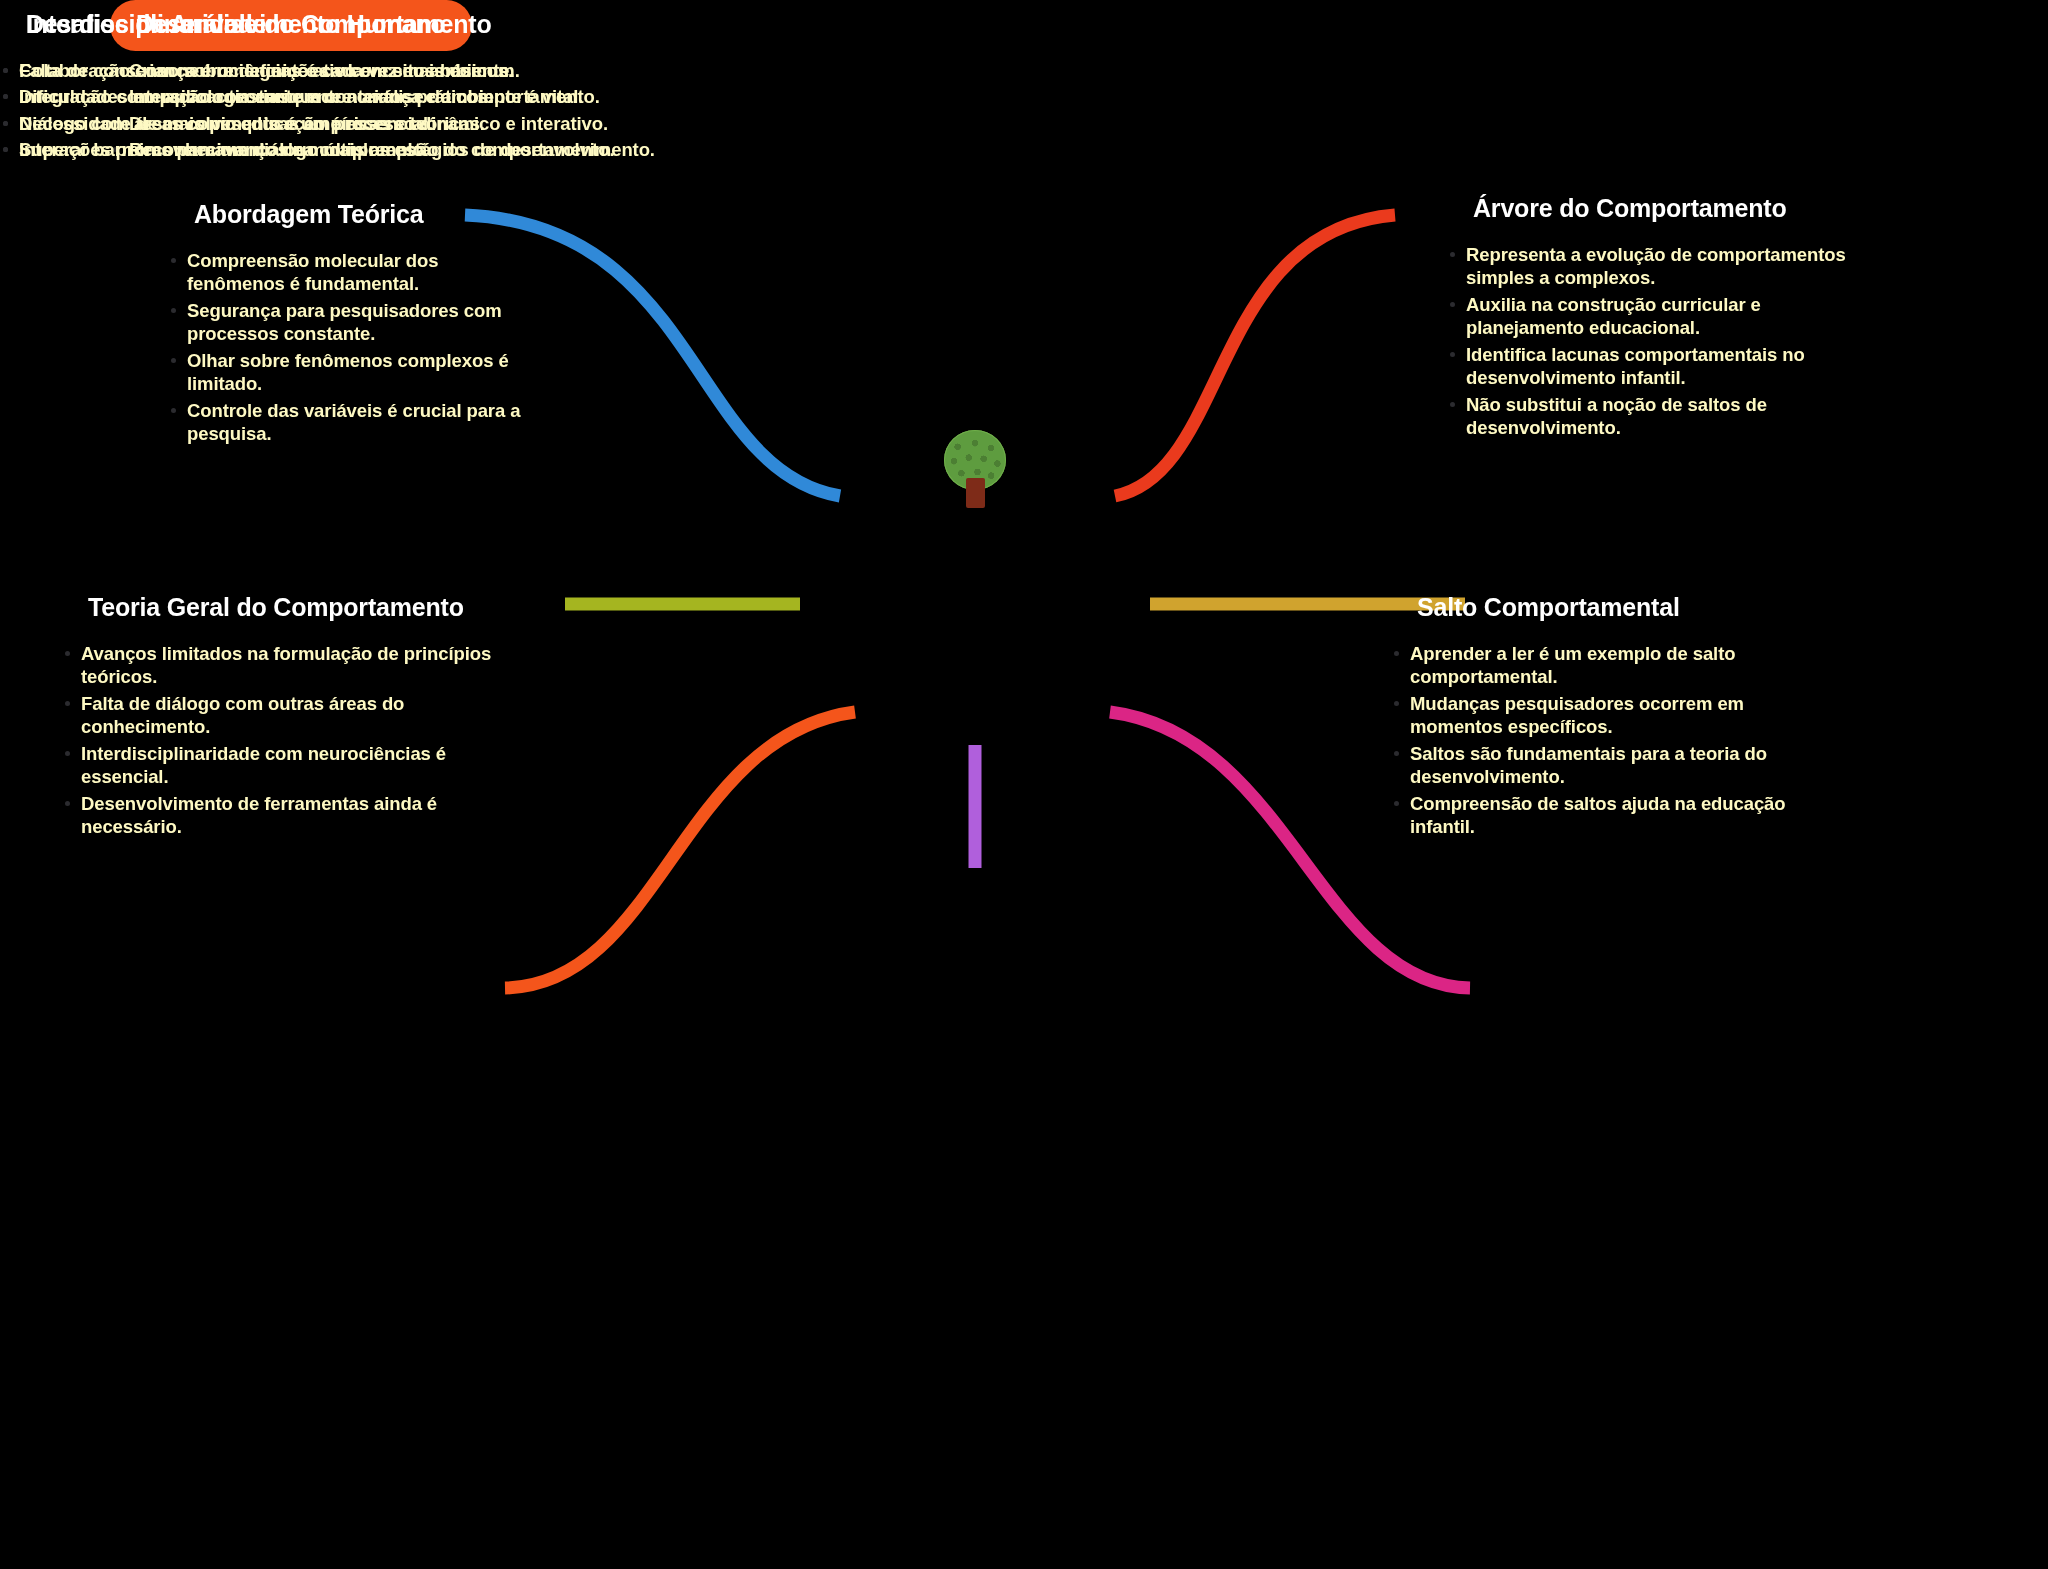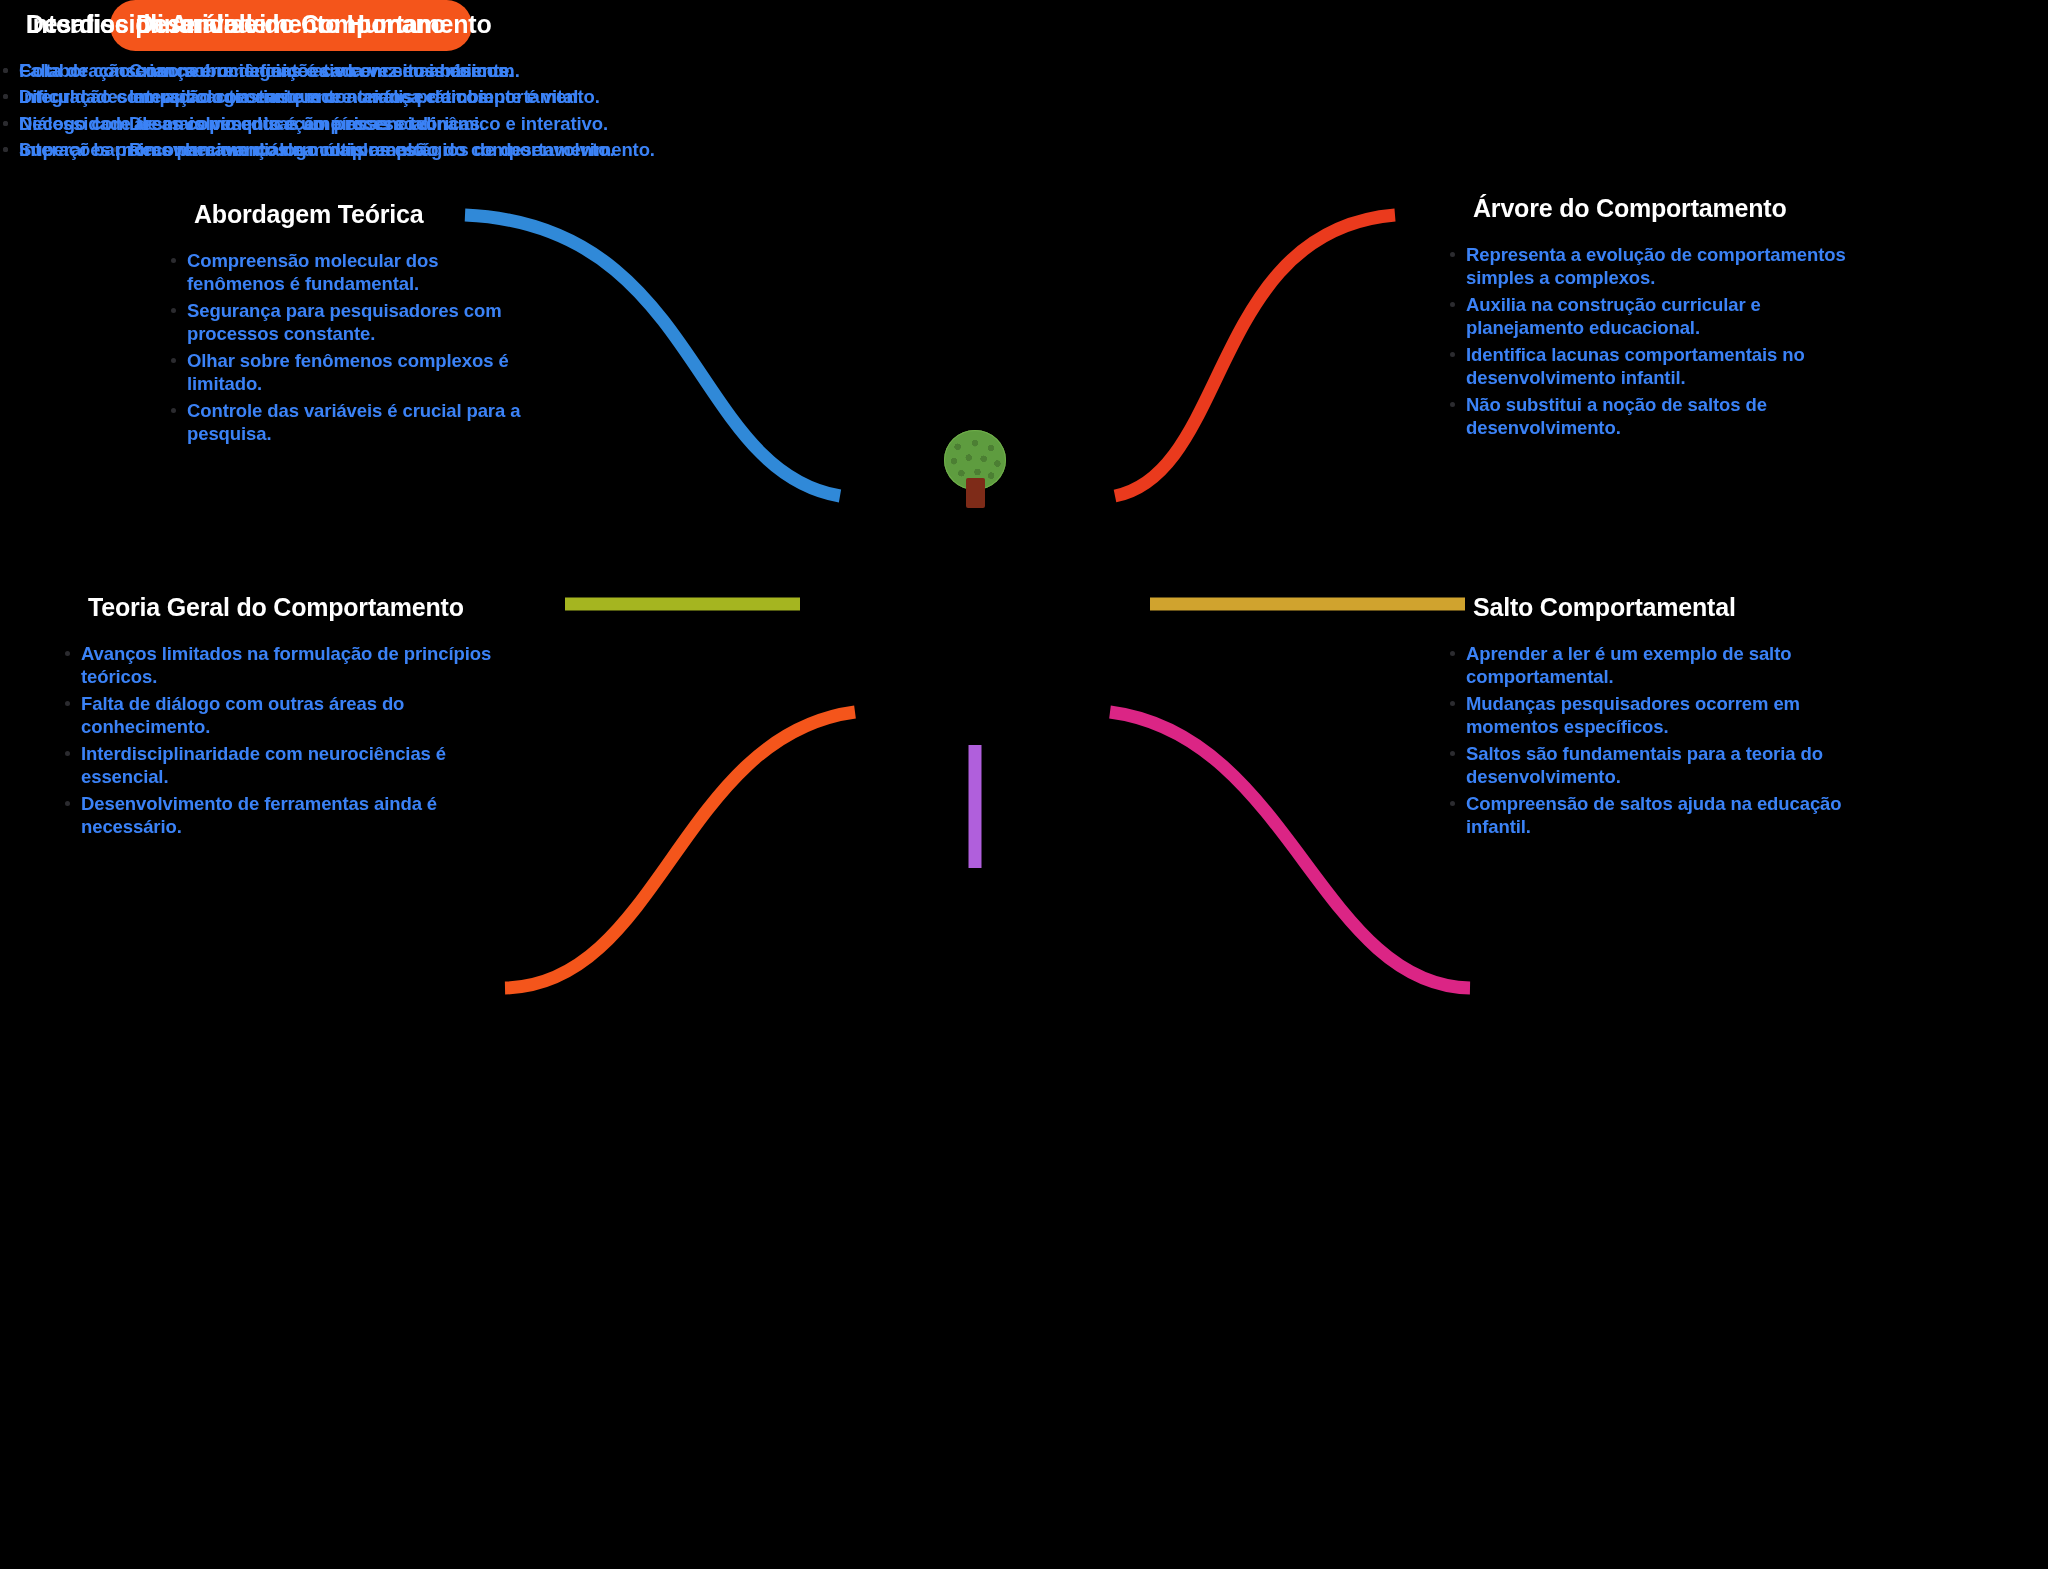--- a/index.html
+++ b/index.html
@@ -93,21 +93,21 @@
     border-radius: 999px;
     white-space: nowrap;
   }
   .branch-list {
     list-style: none;
     margin: 8px 0 0 0;
     padding: 0;
   }
   .branch-list li {
     position: relative;
-    color: #3b82f6;
+    color: #fef9c3;
     font-size: 18.5px;
     line-height: 1.27;
     font-weight: 600;
     letter-spacing: -0.1px;
     padding-left: 19px;
     margin-bottom: 3px;
   }
   .branch-list li::before {
     content: "";
     position: absolute;
@@ -121,21 +121,21 @@
 
   
   .title-row { display: block; }
   .ti-left    { text-align: left; }
   .ti-right   { text-align: left; }
 
   
   #branch-abordagem-teorica      { left: 168px;  top: 190px;  width: 360px; }
   #branch-arvore-comportamento   { left: 1447px; top: 184px;  width: 400px; }
   #branch-teoria-geral           { left: 62px;   top: 583px;  width: 470px; }
-  #branch-salto-comportamental   { left: 1447px; top: 583px;  width: 400px; }
+  #branch-salto-comportamental   { left: 1391px; top: 583px;  width: 400px; }
   #branch-desenvolvimento-humano { left: 110px;  top": 0;     width: 400px; }
   #branch-desenvolvimento-humano { left: 110px;  top: 968px;  width: 400px; }
   #branch-desafios-analise       { left: 660px;  top: 860px;  width: 620px; }
   #branch-interdisciplinaridade  { left: 1447px; top: 968px;  width: 400px; }
 
   /* pill colors */
   .pill-blue   { background: #3089D8; }
   .pill-red    { background: #EA3A1D; }
   .pill-olive  { background: #A5B520; }
   .pill-gold   { background: #D0A32E; }

